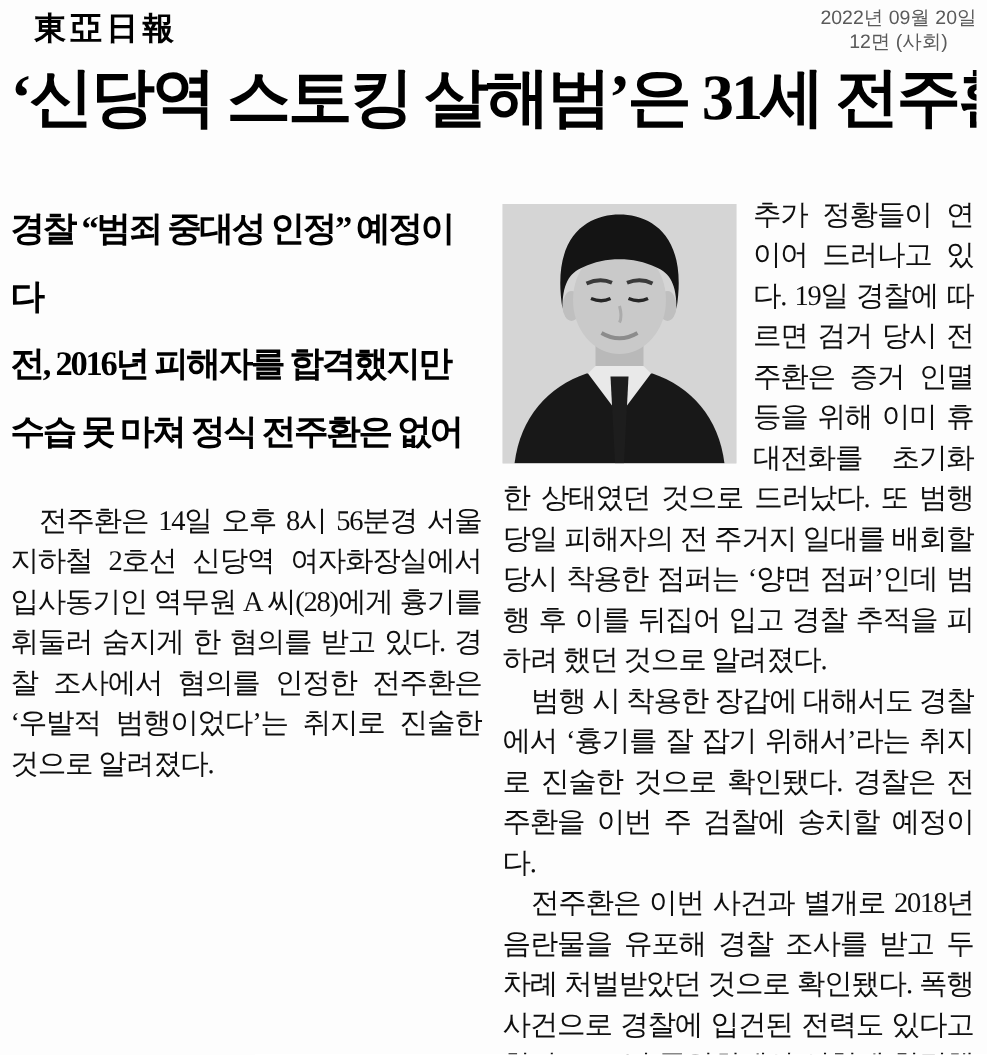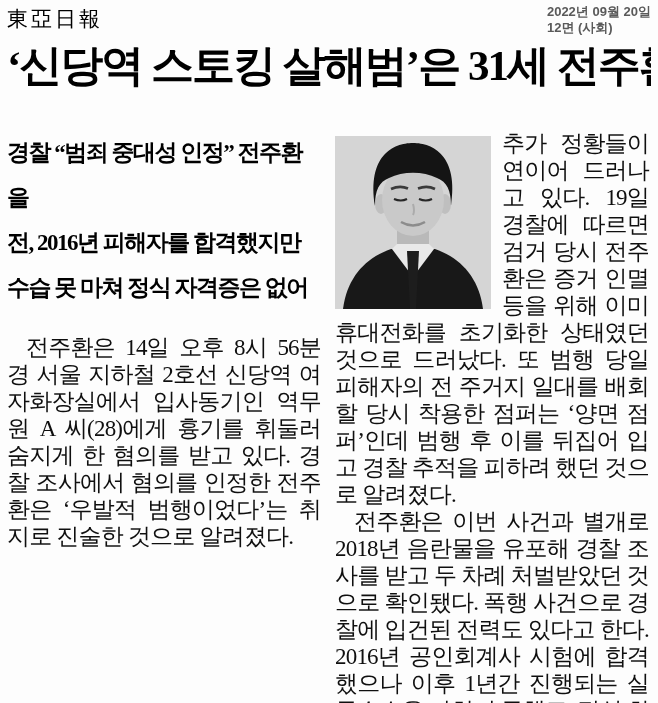--- a/index.html
+++ b/index.html
@@ -5,41 +5,41 @@
   html,body{margin:0;padding:0;background:#ffffff;}
   .page{
     width:658px;height:703px;background:#fdfdfd;color:#111;
     font-family:"Liberation Serif","DejaVu Serif",serif;
     position:relative;overflow:hidden;box-sizing:border-box;
     padding:4px 7px 0 7px;
   }
   
   .masthead{display:flex;justify-content:space-between;align-items:flex-start;height:36px;}
   .logo{
-    font-size:21px;font-weight:400;letter-spacing:3px;color:#000;
-    font-family:"Liberation Serif","DejaVu Serif",serif;padding-top:1px;
+    font-size:21px;font-weight:700;letter-spacing:3px;color:#000;
+    font-family:"Liberation Serif","DejaVu Serif",serif;padding-top:1px;margin-left:16px;
   }
   .dateline{
-    text-align:left;font-family:"Liberation Sans","DejaVu Sans",sans-serif;
-    font-size:13px;line-height:16px;color:#5a5a5a;font-weight:bold;
+    text-align:center;font-family:"Liberation Sans","DejaVu Sans",sans-serif;
+    font-size:13px;line-height:16px;color:#5a5a5a;
   }
   
   .headline{
     margin:0;font-size:43px;line-height:52px;font-weight:800;
     letter-spacing:-2px;color:#000;white-space:nowrap;overflow:hidden;
   }
   
   .columns{display:flex;gap:14px;margin-top:38px;}
   .col{width:314px;box-sizing:border-box;}
   .subhead{
     font-size:23px;line-height:45px;font-weight:700;letter-spacing:-1.5px;
     color:#000;margin-bottom:24px;
   }
   .body p{
-    margin:0;font-size:23px;line-height:27px;text-align:justify;
+    margin:0;font-size:19px;line-height:27px;text-align:justify;
     letter-spacing:-0.8px;color:#0f0f0f;
   }
   .body p.indent{text-indent:19px;}
   
   .photo{
     float:left;width:156px;height:173px;margin:6px 11px 5px 0;
     background:#d5d5d5;overflow:hidden;
   }
   .photo svg{display:block;}
 </style>
@@ -55,23 +55,23 @@
       <div>12면 (사회)</div>
     </div>
   </header>
 
   <h1 class="headline">‘신당역 스토킹 살해범’은 31세 전주환</h1>
 
   <div class="columns">
 
     <div class="col">
       <div class="subhead">
-        <div>경찰 “범죄 중대성 인정” 전주환을</div>
+        <div>경찰 “범죄 중대성 인정” 예정이다</div>
         <div>전, 2016년 피해자를 합격했지만</div>
-        <div>수습 못 마쳐 정식 자격증은 없어</div>
+        <div>수습 못 마쳐 정식 전주환은 없어</div>
       </div>
       <div class="body">
         <p class="indent">전주환은 14일 오후 8시 56분경 서울 지하철 2호선 신당역 여자화장실에서 입사동기인 역무원 A 씨(28)에게 흉기를 휘둘러 숨지게 한 혐의를 받고 있다. 경찰 조사에서 혐의를 인정한 전주환은 ‘우발적 범행이었다’는 취지로 진술한 것으로 알려졌다.</p>
 
       </div>
     </div>
 
     <div class="col body">
       <div class="photo">
         <svg viewBox="0 0 156 173" width="156" height="173" xmlns="http://www.w3.org/2000/svg" aria-hidden="true">
@@ -86,18 +86,19 @@
           <path d="M59,63 q7,3 13,0" stroke="#262626" stroke-width="2.2" fill="none"></path>
           <path d="M84,63 q7,3 13,0" stroke="#262626" stroke-width="2.2" fill="none"></path>
           <path d="M78,68 q2,7 0,11" stroke="#ababab" stroke-width="2" fill="none"></path>
           <path d="M66,86 q12,7 24,0" stroke="#8c8c8c" stroke-width="2.6" fill="none"></path>
           <path d="M8,173 C12,142 30,122 56,113 L100,113 C126,122 144,142 148,173 Z" fill="#181818"></path>
           <path d="M57,113 L78,141 L99,113 L94,108 L62,108 Z" fill="#e9e9e9"></path>
           <path d="M72,115 L84,115 L81,173 L75,173 Z" fill="#1d1d1d"></path>
         </svg>
       </div>
       <p>추가 정황들이 연이어 드러나고 있다. 19일 경찰에 따르면 검거 당시 전주환은 증거 인멸 등을 위해 이미 휴대전화를 초기화한 상태였던 것으로 드러났다. 또 범행 당일 피해자의 전 주거지 일대를 배회할 당시 착용한 점퍼는 ‘양면 점퍼’인데 범행 후 이를 뒤집어 입고 경찰 추적을 피하려 했던 것으로 알려졌다.</p>
+      <p class="indent">범행 시 착용한 장갑에 대해서도 경찰에서 ‘흉기를 잘 잡기 위해서’라는 취지로 진술한 것으로 확인됐다. 경찰은 전주환을 이번 주 검찰에 송치할 예정이다.</p>
       <p class="indent">전주환은 이번 사건과 별개로 2018년 음란물을 유포해 경찰 조사를 받고 두 차례 처벌받았던 것으로 확인됐다. 폭행 사건으로 경찰에 입건된 전력도 있다고 한다. 2016년 공인회계사 시험에 합격했으나 이후 1년간 진행되는 실무수습을 마치지 못했고, 정식 회계사 자격증은 없는 것으로 확인됐다.</p>
 
     </div>
 
   </div>
 </div>
 
 </body></html>

